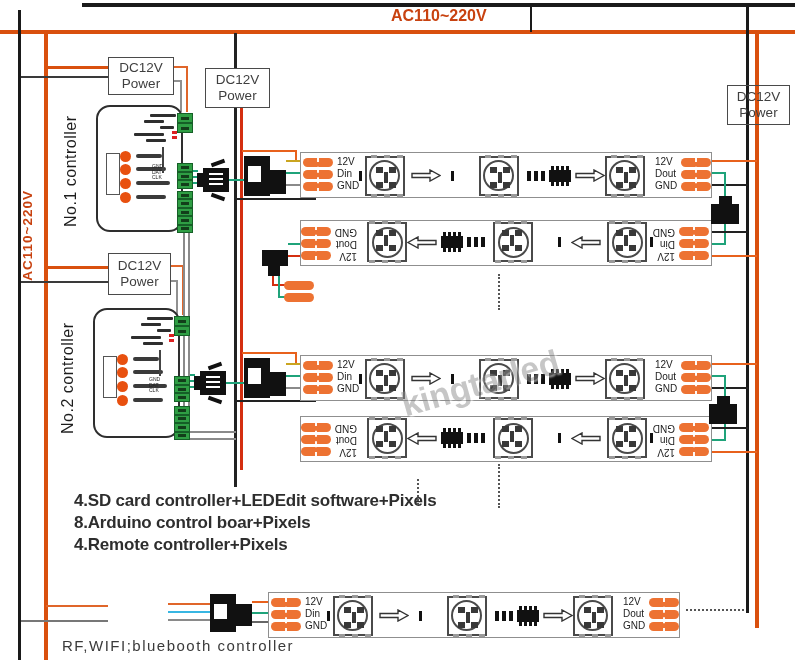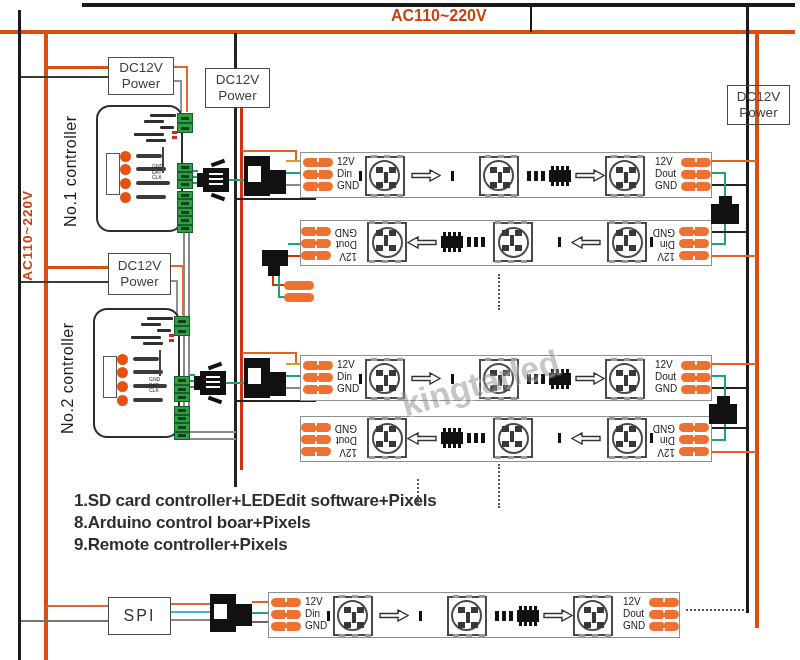--- a/index.html
+++ b/index.html
@@ -47,24 +47,25 @@
              color:#8f8f8f;opacity:.5;transform:rotate(-16deg);text-shadow:2px 2px 2px #fff;}
   svg{display:block;}
 </style>
 </head>
 <body>
 
 <div id="stage">
   <div id="top-title" style="color: rgb(200, 66, 16);">AC110~220V</div>
   <div id="side-label" style="color: rgb(200, 66, 16);">AC110~220V</div>
   <div id="notes">
-      <div>1.SD card controller+LEDEdit software+Pixels</div>
+      <div>4.SD card controller+LEDEdit software+Pixels</div>
       <div>8.Arduino control boar+Pixels</div>
-      <div>9.Remote controller+Pixels</div>
-    </div>
+      <div>4.Remote controller+Pixels</div>
+    </div>
+  <div id="caption">RF,WIFI;bluebooth controller</div>
 
 <div class="seg" style="left: 82px; top: 3px; width: 713px; height: 4px; background: rgb(26, 26, 26);"></div>
     <div class="seg" style="left: 0px; top: 30px; width: 795px; height: 4px; background: rgb(217, 80, 14);"></div>
     <div class="seg" style="left: 530px; top: 3px; width: 2px; height: 29px; background: rgb(26, 26, 26);"></div>
     <div class="seg" style="left: 18px; top: 10px; width: 3px; height: 650px; background: rgb(26, 26, 26);"></div>
     <div class="seg" style="left: 44px; top: 30px; width: 4px; height: 630px; background: rgb(217, 80, 14);"></div>
     <div class="seg" style="left: 746px; top: 3px; width: 2.5px; height: 610px; background: rgb(26, 26, 26);"></div>
     <div class="seg" style="left: 755px; top: 30px; width: 3.5px; height: 598px; background: rgb(217, 80, 14);"></div>
     <div class="seg" style="left: 234px; top: 33px; width: 2.5px; height: 454px; background: rgb(34, 34, 34);"></div>
     <div class="seg" style="left: 240px; top: 106px; width: 2.5px; height: 364px; background: rgb(212, 47, 16);"></div>
@@ -720,17 +721,14 @@
     <div class="blk" style="left: 711px; top: 204px; width: 28px; height: 20px;"></div>
     <div class="blk" style="left: 717px; top: 396px; width: 13px; height: 9px;"></div>
     <div class="blk" style="left: 709px; top: 404px; width: 28px; height: 20px;"></div>
     <div class="blk" style="left: 262px; top: 250px; width: 26px; height: 16px;"></div>
     <div class="blk" style="left: 268px; top: 266px; width: 12px; height: 10px;"></div>
     <div class="pad" style="left: 284px; top: 281px;"></div>
     <div class="pad" style="left: 284px; top: 293px;"></div>
     <div class="blk" style="left: 210px; top: 594px; width: 26px; height: 38px;"></div>
     <div class="white" style="left: 214px; top: 604px; width: 13px; height: 15px;"></div>
     <div class="blk" style="left: 236px; top: 604px; width: 16px; height: 22px;"></div>
-    <div class="pbox" style="left: 108px; top: 597px; width: 61px; height: 36px; font-size: 16px; letter-spacing: 2px; color: rgb(51, 51, 51);">
-      <div>SPI</div>
-    </div>
     <div id="watermark">kingtarled</div>
   </div>
 
 </body></html>

